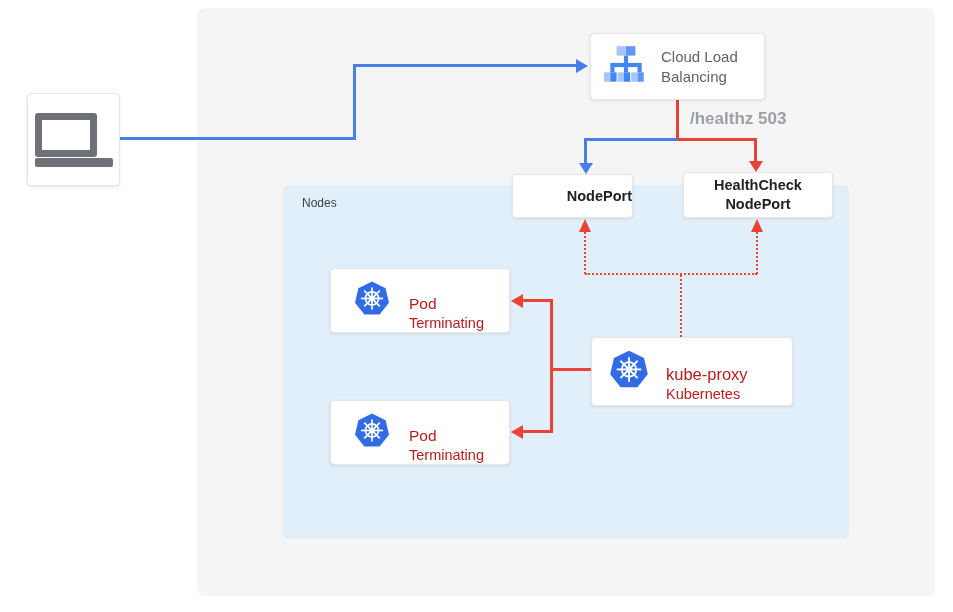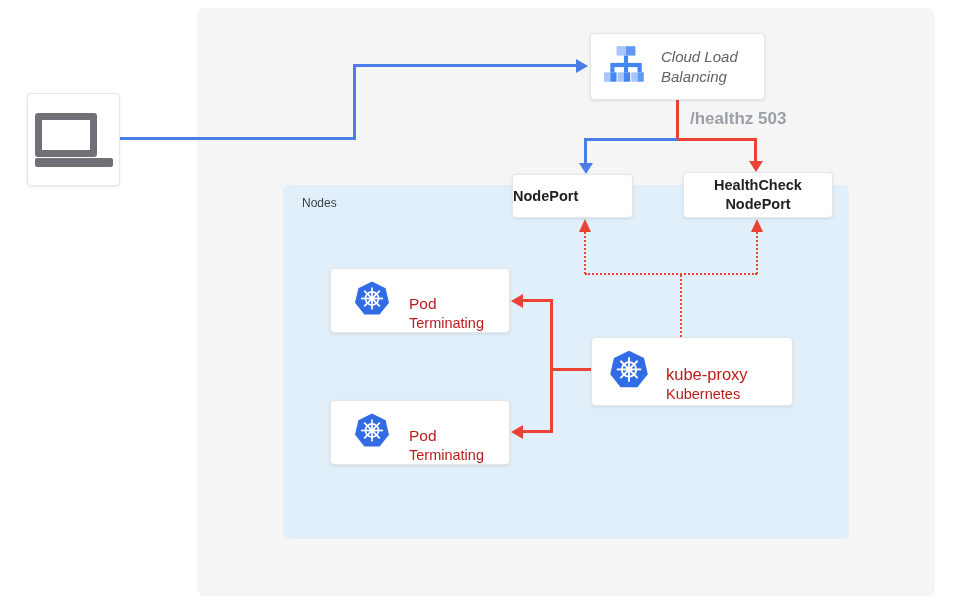--- a/index.html
+++ b/index.html
@@ -7,23 +7,23 @@
   #canvas{position:relative;width:953px;height:612px;background:#ffffff;overflow:hidden;}
 
   
   .outer-panel{position:absolute;left:197px;top:8px;width:738px;height:588px;background:#F5F5F6;border-radius:8px;}
   .nodes-panel{position:absolute;left:283px;top:185px;width:566px;height:354px;background:#E1EFFA;border-radius:6px;}
   .nodes-label{position:absolute;left:302px;top:196px;font-size:12px;color:#3C4043;}
 
   
   .card{position:absolute;background:#ffffff;border:1px solid #E6E6E6;border-radius:4px;
         box-shadow:0 1px 3px rgba(60,64,67,.12);box-sizing:border-box;display:flex;align-items:center;}
-  .card-clb{left:590px;top:33px;width:175px;height:67px;padding-left:12px;gap:12px;font-style:italic;}
+  .card-clb{left:590px;top:33px;width:175px;height:67px;padding-left:12px;gap:12px;}
   .card-clb .ttl{font-size:15px;line-height:20px;color:#5F6368;width:92px;}
-  .card-nodeport{left:512px;top:174px;width:121px;height:44px;justify-content:flex-start;}
+  .card-nodeport{left:512px;top:174px;width:121px;height:44px;justify-content:flex-end;}
   .card-hcnp{left:683px;top:172px;width:150px;height:46px;justify-content:center;text-align:center;}
   .port-title{font-size:14.5px;font-weight:bold;color:#202124;line-height:19px;}
   .card-hcnp .port-title{width:110px;}
   .card-pod1{left:330px;top:268px;}
   .card-pod2{left:330px;top:400px;}
   .card-pod{width:180px;height:65px;padding-left:22px;gap:18px;}
   .card-kproxy{left:591px;top:337px;width:202px;height:69px;padding-left:16px;gap:16px;}
   .node-title{font-size:15.5px;color:#b91c1c;line-height:21px;margin-top:24px;}
   .node-sub{font-size:14.5px;color:#b91c1c;line-height:19px;}
   .card-kproxy .node-title{font-size:16.5px;}

